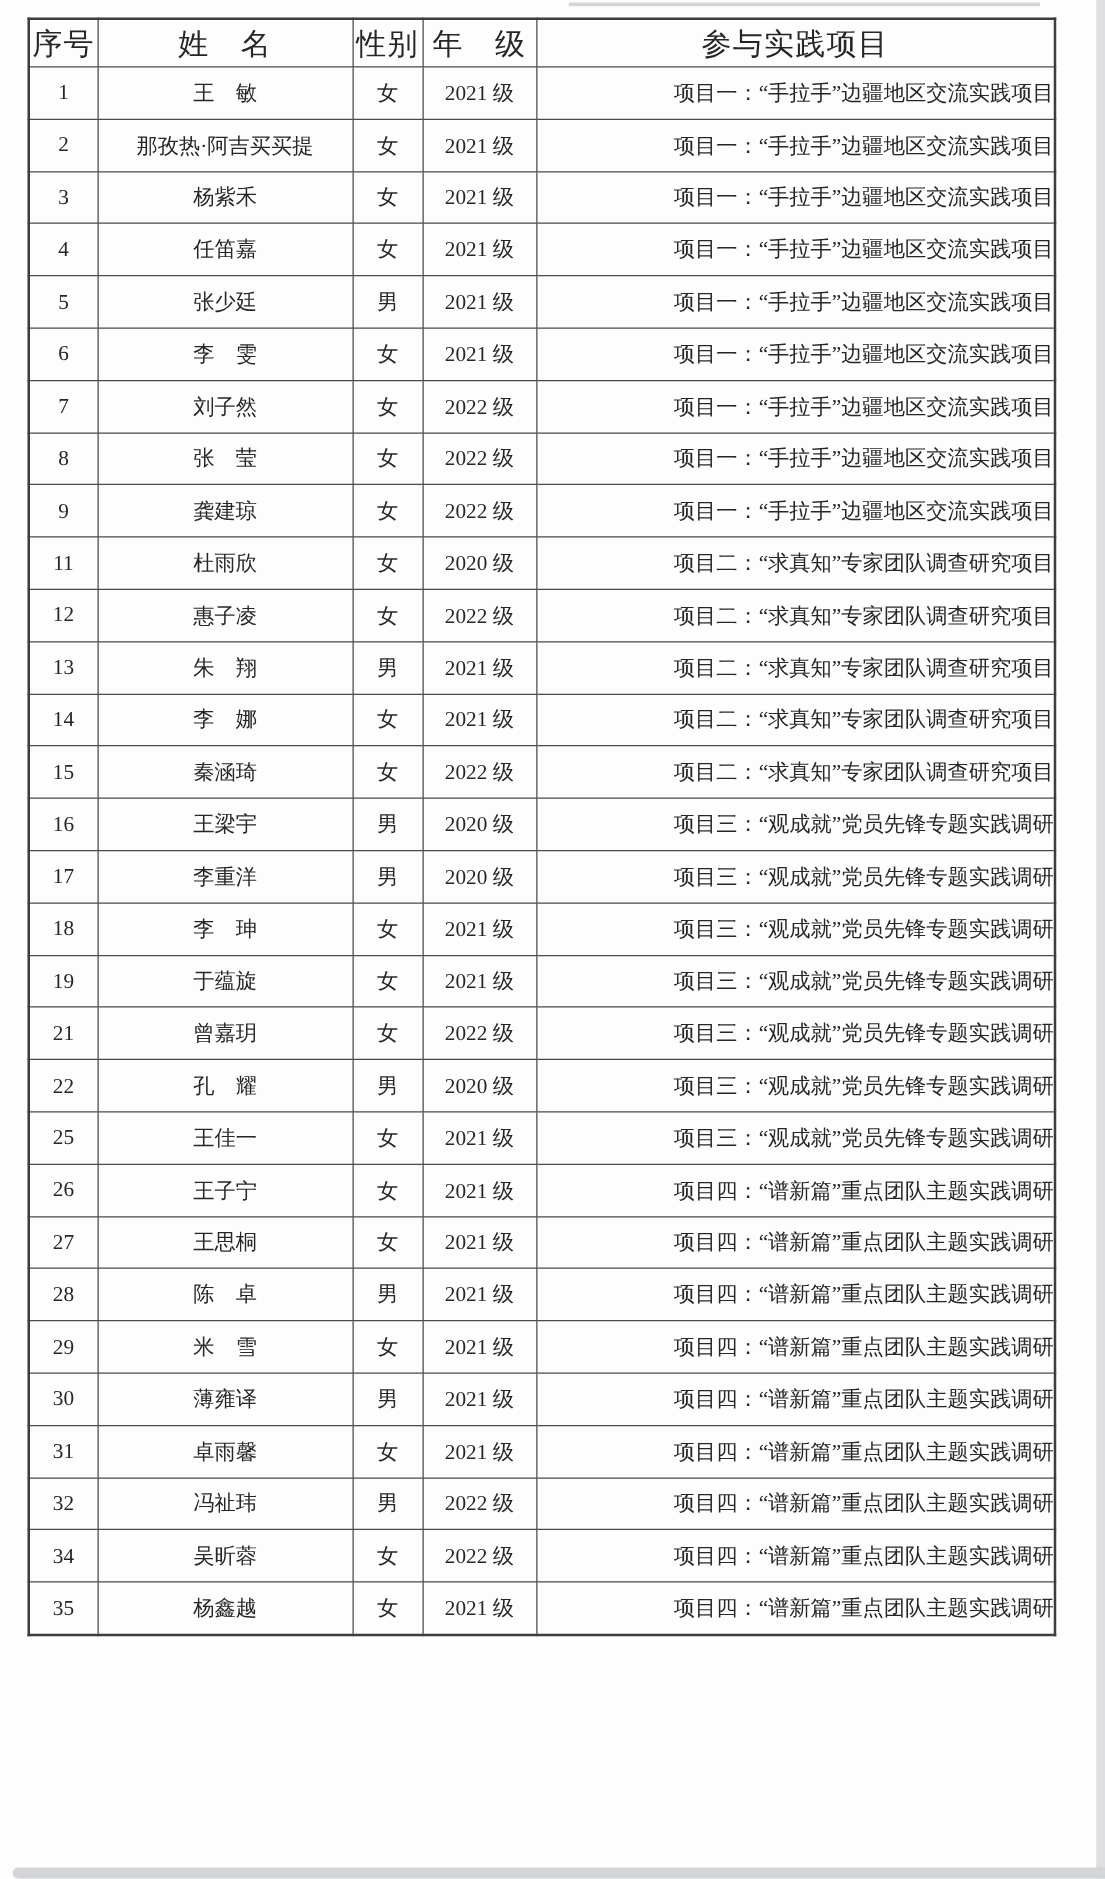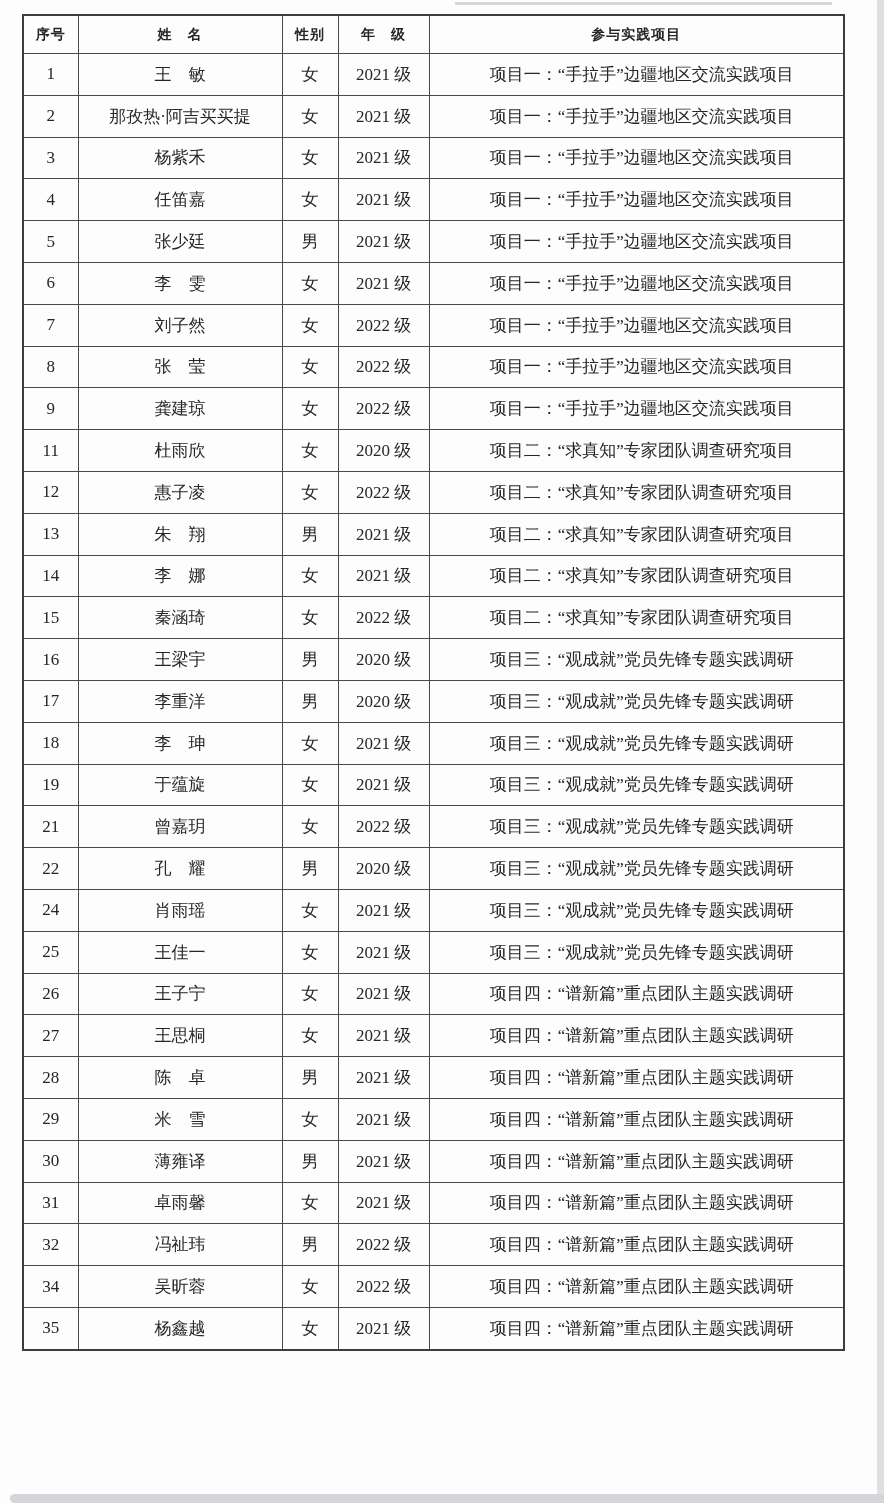--- a/index.html
+++ b/index.html
@@ -24,31 +24,31 @@
   #roster th,#roster td{
     border:1px solid #4a4a4a;
     text-align:center;
     vertical-align:middle;
     padding:0;
     overflow:hidden;
     white-space:nowrap;
   }
   #roster{border:2px solid #3d3d3d;}
   #roster th{
-    font-size:14px;
-    font-weight:bold;
+    font-size:24px;
+    font-weight:normal;
     height:37px;
     letter-spacing:1px;
   }
   #roster td{
     font-size:17px;
     height:40.8px;
   }
   #roster td.project{
-    text-align:center;
+    text-align:right;
     padding-left:11px;
     margin-left:44px;
   }
   col.c-no{width:55px;}
   col.c-name{width:204px;}
   col.c-gender{width:56px;}
   col.c-grade{width:91px;}
   col.c-project{width:415px;}
 </style>
 </head>
@@ -210,27 +210,20 @@
         <td class="project">项目三：“观成就”党员先锋专题实践调研</td>
       </tr>
       <tr>
         <td>22</td>
         <td>孔　耀</td>
         <td>男</td>
         <td>2020 级</td>
         <td class="project">项目三：“观成就”党员先锋专题实践调研</td>
       </tr>
       <tr>
-        <td>24</td>
-        <td>肖雨瑶</td>
-        <td>女</td>
-        <td>2021 级</td>
-        <td class="project">项目三：“观成就”党员先锋专题实践调研</td>
-      </tr>
-      <tr>
         <td>25</td>
         <td>王佳一</td>
         <td>女</td>
         <td>2021 级</td>
         <td class="project">项目三：“观成就”党员先锋专题实践调研</td>
       </tr>
       <tr>
         <td>26</td>
         <td>王子宁</td>
         <td>女</td>

